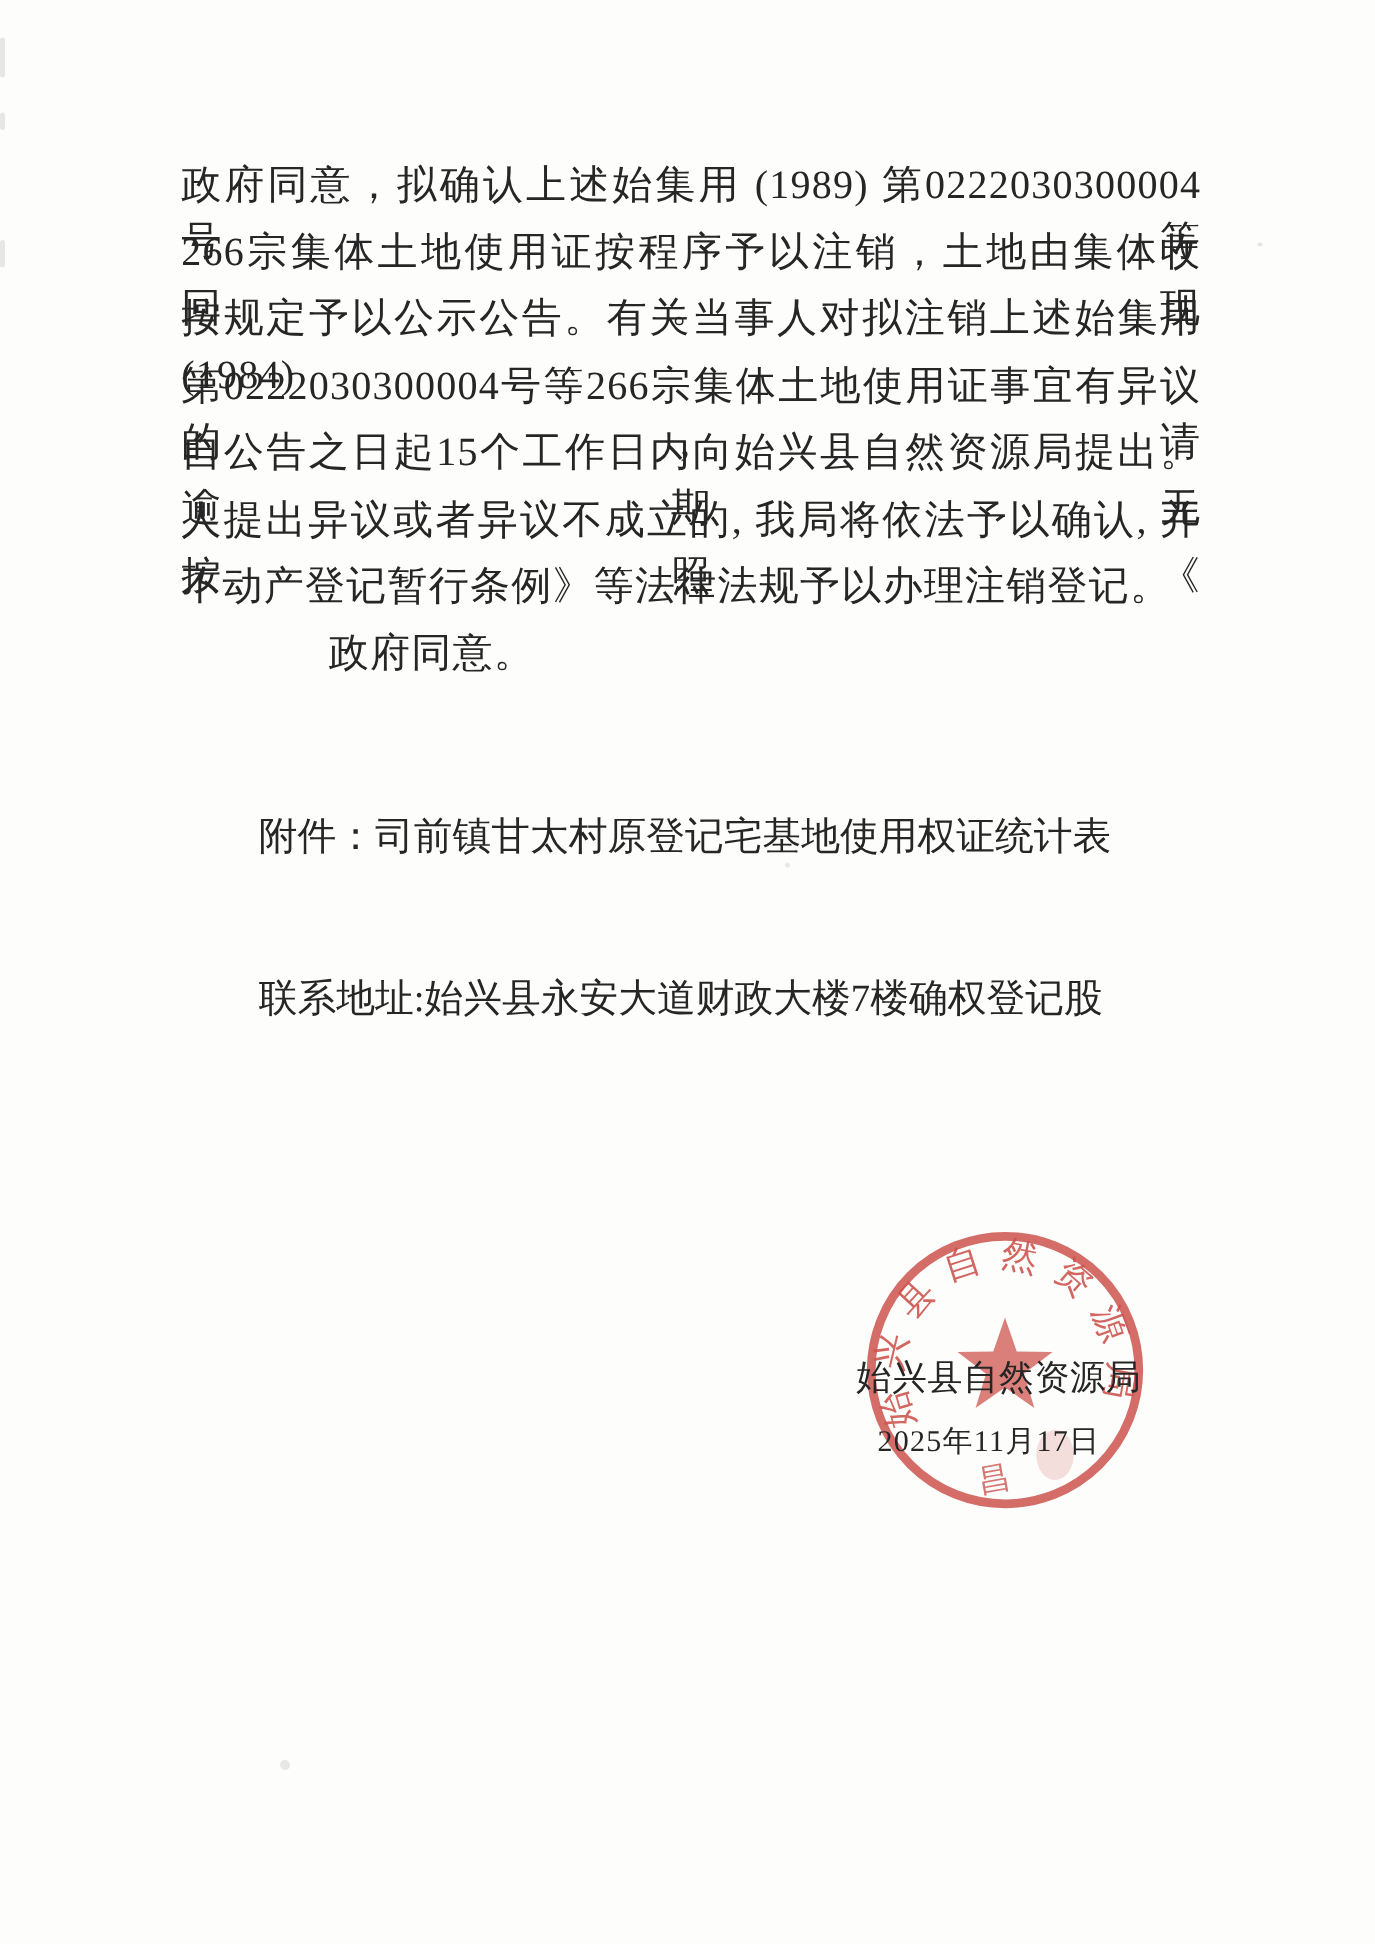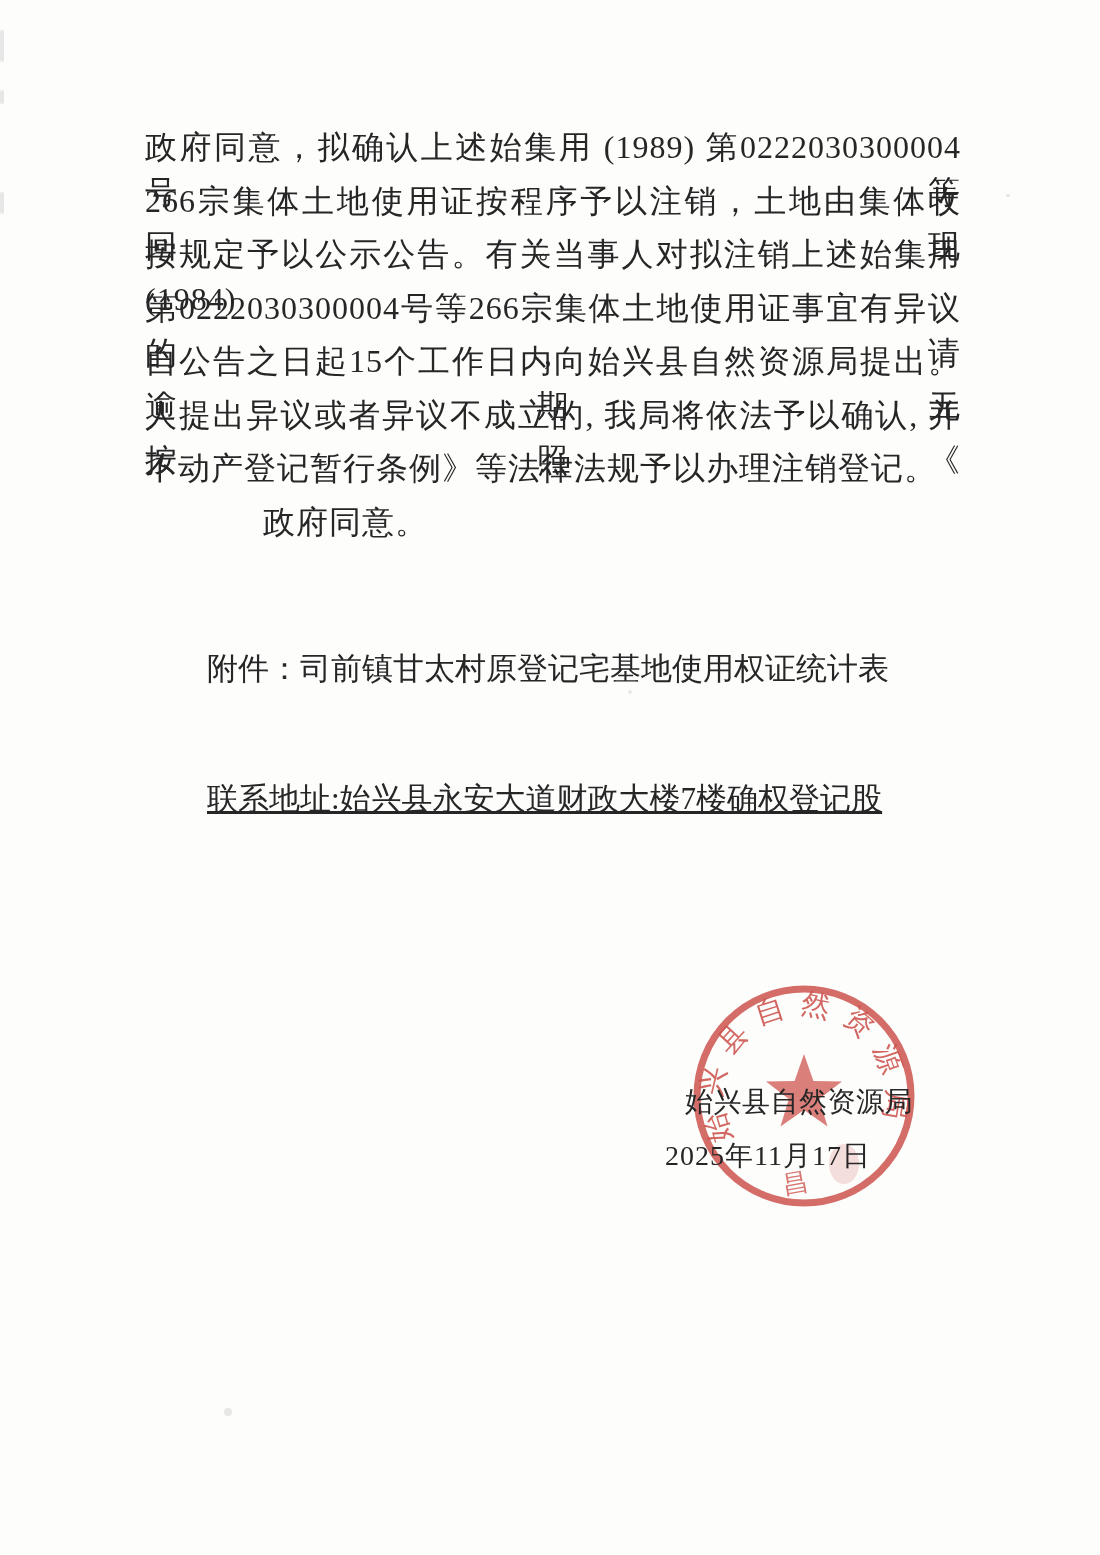--- a/index.html
+++ b/index.html
@@ -23,26 +23,26 @@
     white-space:normal;
     text-align:justify;
     text-align-last:justify;
     text-justify:inter-character;
   }
   .bline.indent{padding-left:118px;}
 
   
   .attach-line{position:absolute;left:207px;top:648px;font-size:31px;white-space:nowrap;}
   .attach-label{}
-  .addr-line{position:absolute;left:207px;top:778px;font-size:31px;white-space:nowrap;text-decoration:underline;}
+  .addr-line{position:absolute;left:207px;top:778px;font-size:31px;white-space:nowrap;}
   .phone-line{position:absolute;left:207px;top:843px;font-size:31px;letter-spacing:1px;white-space:nowrap;}
 
   
   .sig-name{position:absolute;left:685px;top:1083px;font-size:28px;letter-spacing:0.5px;z-index:3;white-space:nowrap;}
-  .sig-date{position:absolute;left:665px;top:1137px;font-size:28px;letter-spacing:1px;z-index:3;white-space:nowrap;}
+  .sig-date{position:absolute;left:702px;top:1137px;font-size:24px;letter-spacing:1px;z-index:3;white-space:nowrap;}
 
   
   .seal{position:absolute;left:686px;top:984px;width:236px;height:228px;z-index:2;opacity:0.92;}
   .seal svg{display:block;}
   .seal .arc-text{font-family:"Liberation Serif","DejaVu Serif",serif;font-size:29px;letter-spacing:13px;}
   .seal .bottom-glyph{font-family:"Liberation Serif","DejaVu Serif",serif;font-size:26px;}
 
   
   .speck{position:absolute;border-radius:50%;background:#9a9a9a;}
   .edge-smudge{position:absolute;left:0;width:4px;background:#b0b0b0;opacity:.28;border-radius:2px;}

